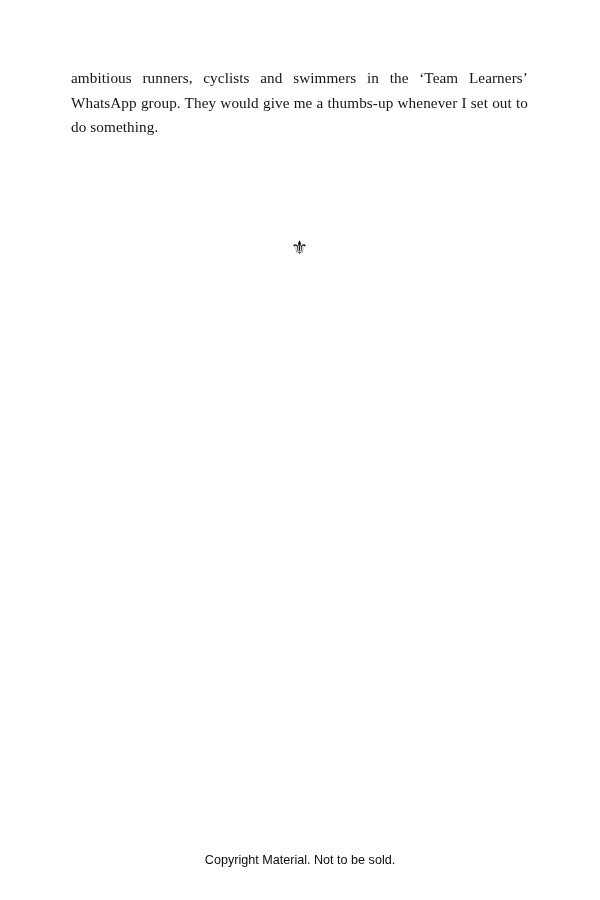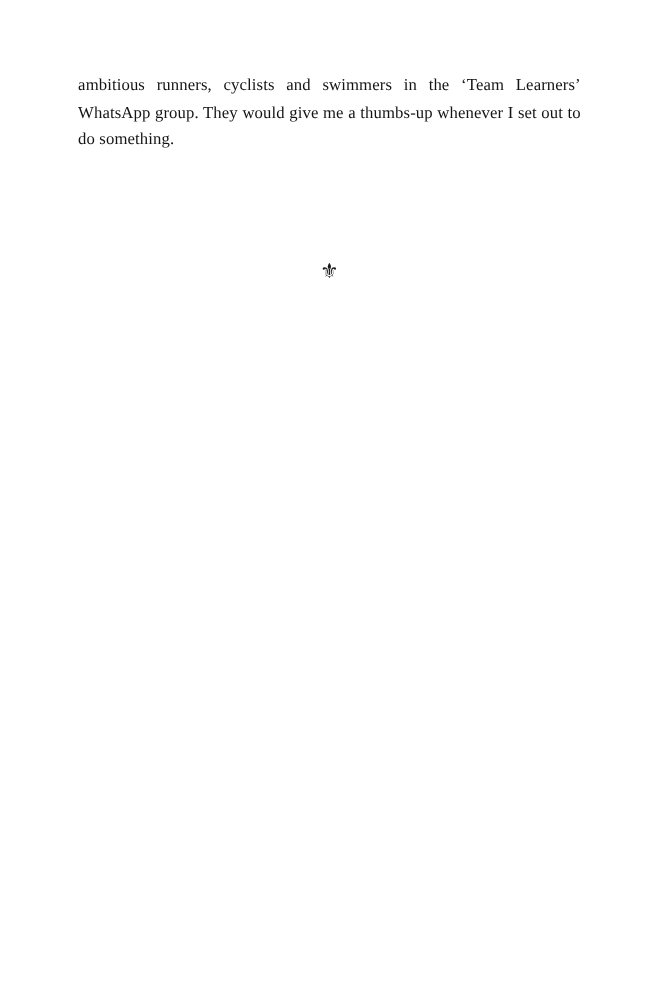--- a/index.html
+++ b/index.html
@@ -66,14 +66,15 @@
 <body>
 
 <div class="page">
 
   <div class="text-block">
     <p class="para">ambitious runners, cyclists and swimmers in the ‘Team Learners’ WhatsApp group. They would give me a thumbs-up whenever I set out to do something.</p>
   </div>
 
   <div class="ornament">⚜</div>
 
+  <div class="footer">Copyright Material. Not to be sold.</div>
 
 </div>
 
 </body></html>

